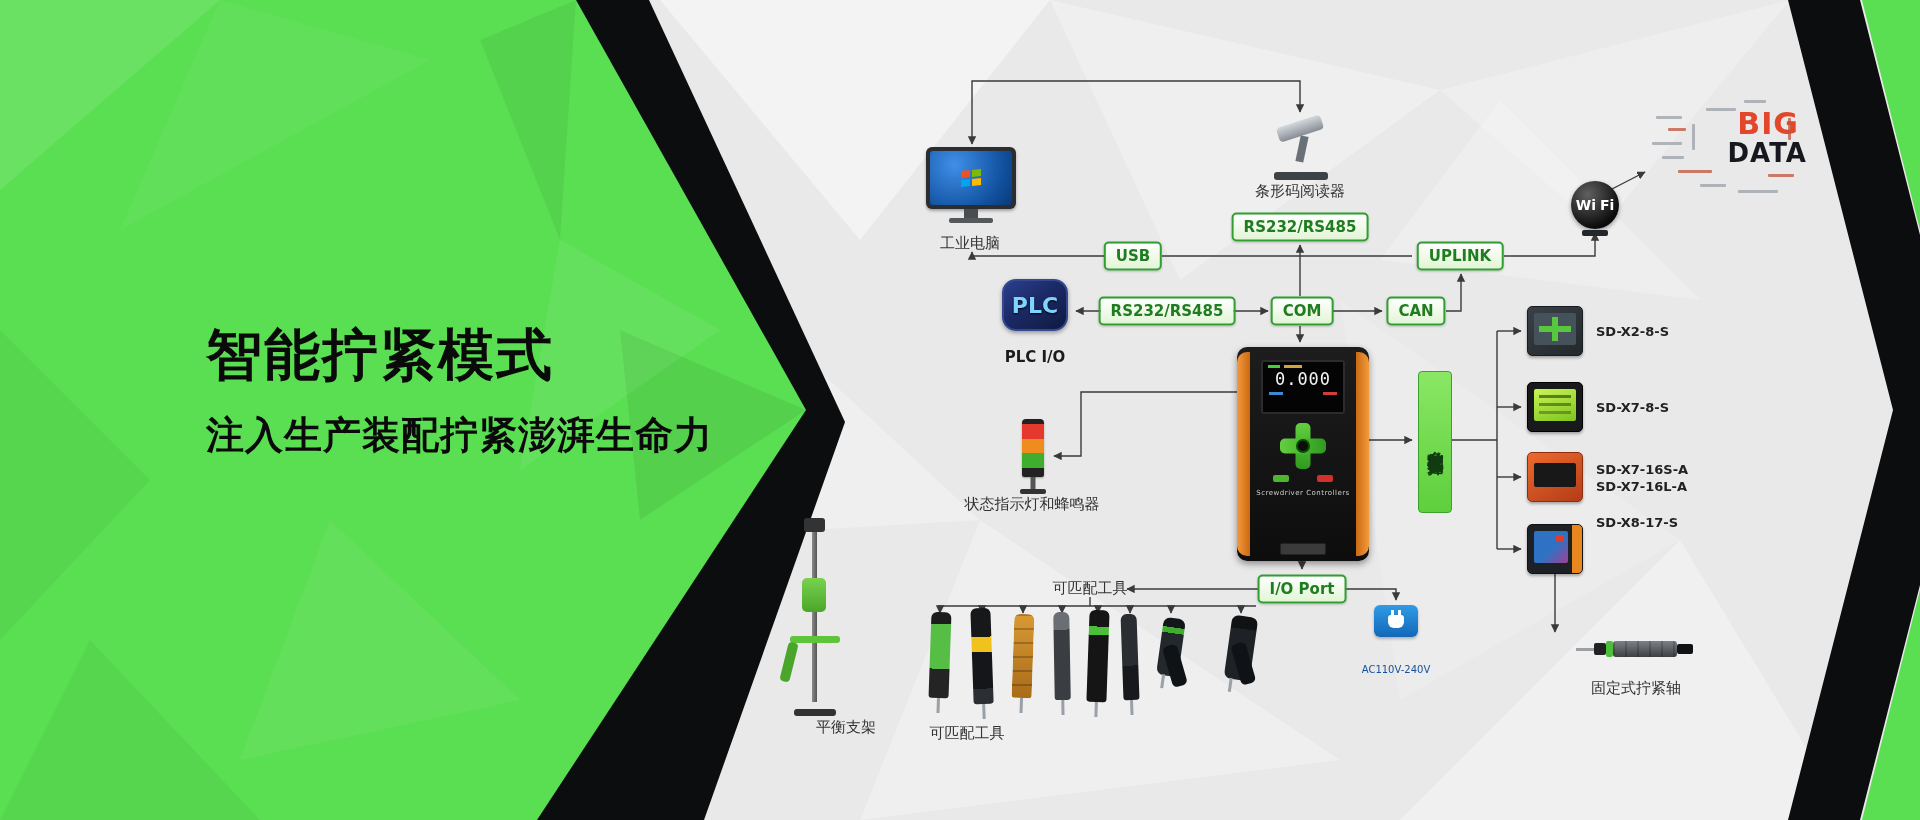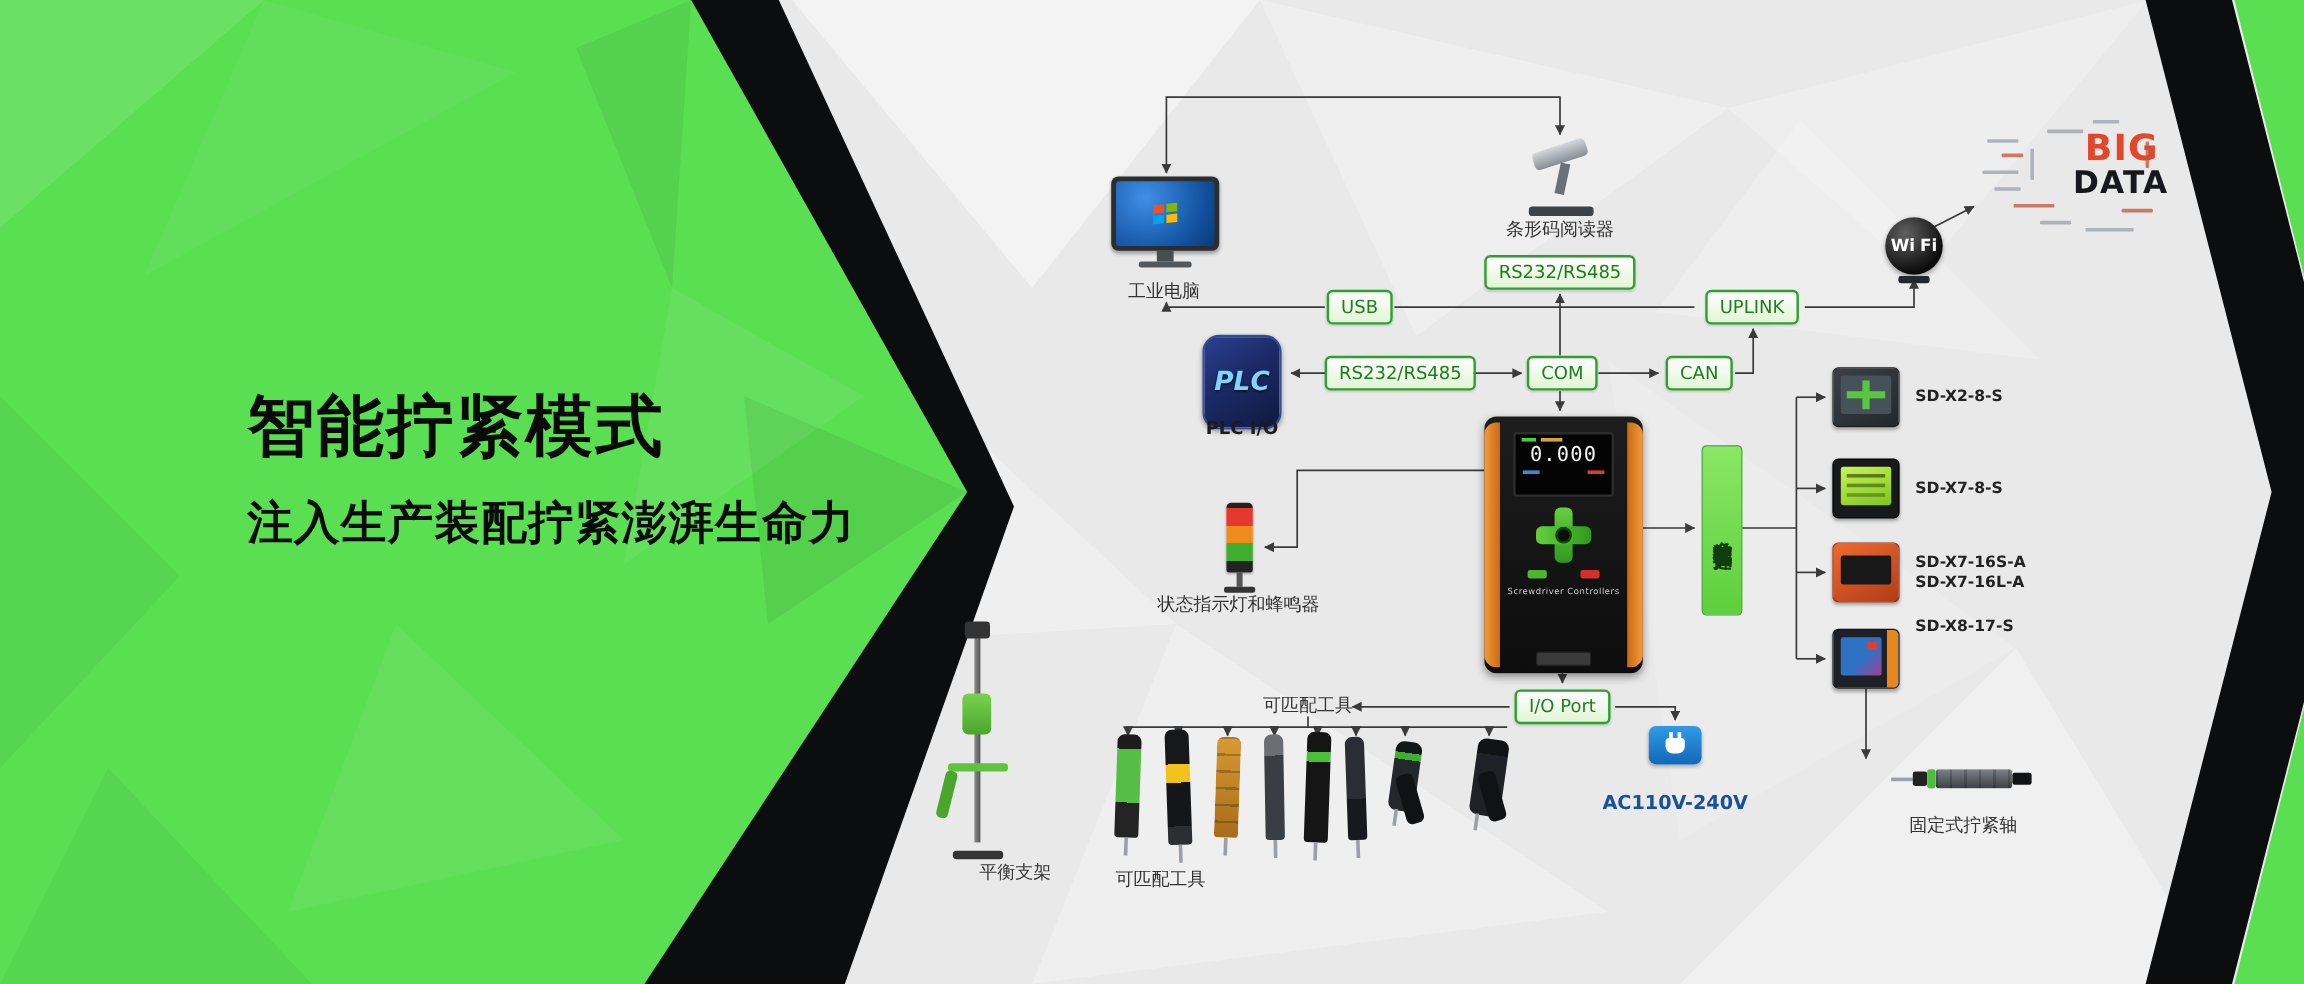--- a/index.html
+++ b/index.html
@@ -9,21 +9,21 @@
   svg.layer{position:absolute;left:0;top:0;pointer-events:none}
   .abs{position:absolute}
 
   
   .hero-title{font-size:56px;font-weight:900;color:#0a0a0a;letter-spacing:2px;white-space:nowrap}
   .hero-subtitle{margin-top:16px;font-size:38px;font-weight:800;color:#0a0a0a;letter-spacing:1px;white-space:nowrap}
 
   
   .cn-label{position:absolute;transform:translate(-50%,-50%);color:#333;font-size:15px;white-space:nowrap}
   .port-box{position:absolute;transform:translate(-50%,-50%);background:linear-gradient(180deg,#ffffff,#e2f5d5);
-    border:2px solid #2f9f2f;color:#1e7d1e;font-weight:normal;font-size:15px;line-height:1;
+    border:2px solid #2f9f2f;color:#1e7d1e;font-weight:bold;font-size:15px;line-height:1;
     padding:5px 10px;border-radius:5px;white-space:nowrap;box-shadow:0 1px 2px rgba(0,0,0,.15)}
   .model-label{position:absolute;transform:translateY(-50%);color:#222;font-size:13px;font-weight:600;white-space:nowrap}
 
   
   .pc-frame{width:90px;height:62px;background:#2b2d30;border-radius:6px;padding:4px;box-shadow:0 2px 3px rgba(0,0,0,.3)}
   .pc-screen{width:100%;height:100%;border-radius:3px;background:radial-gradient(circle at 30% 25%,#3f8fe8,#11509e 70%,#0a3a78);position:relative}
   .winflag{position:absolute;left:50%;top:50%;width:20px;height:16px;transform:translate(-50%,-50%) skewY(-6deg);
     background-image:linear-gradient(#f25022,#f25022),linear-gradient(#7fba00,#7fba00),linear-gradient(#00a4ef,#00a4ef),linear-gradient(#ffb900,#ffb900);
     background-size:9px 7px;background-position:0 0,11px 0,0 9px,11px 9px;background-repeat:no-repeat}
   .pc-neck{width:14px;height:9px;background:#4a4d50;margin:0 auto}
@@ -38,23 +38,23 @@
   .wifi-sphere{width:48px;height:48px;border-radius:50%;background:radial-gradient(circle at 35% 28%,#606060,#0b0b0b 72%);
     color:#fff;font-weight:bold;font-size:14px;display:flex;align-items:center;justify-content:center;gap:4px;box-shadow:0 2px 4px rgba(0,0,0,.35)}
   .wifi-base{width:26px;height:6px;background:#23262a;border-radius:2px;margin:1px auto 0}
 
   
   .bd-big{position:absolute;right:14px;top:8px;color:#e2472b;font-size:30px;font-weight:900;letter-spacing:1px}
   .bd-data{position:absolute;right:6px;top:40px;color:#16181d;font-size:26px;font-weight:900;letter-spacing:1px}
   .bd-w{position:absolute;border-radius:1px;background:#9aa0a8;opacity:.75}
 
   
-  .plc-icon{width:66px;height:79px;border-radius:14px;border:2px solid #34498f;
+  .plc-icon{width:66px;height:52px;border-radius:14px;border:2px solid #34498f;
     background:linear-gradient(145deg,#2b3f8f 0%,#1b2a66 45%,#0f1a40 100%);
-    display:flex;align-items:center;justify-content:center;color:#7fd4ff;font-weight:900;font-style:italic;font-size:22px;
+    display:flex;align-items:center;justify-content:center;color:#7fd4ff;font-weight:900;font-size:22px;
     text-shadow:0 1px 2px #000;box-shadow:0 2px 4px rgba(0,0,0,.35)}
   .plc-label{position:absolute;transform:translate(-50%,-50%);color:#1b1b1b;font-size:15px;font-weight:bold;white-space:nowrap}
 
   
   .tower{width:22px;height:58px;border-radius:4px 4px 2px 2px;
     background:linear-gradient(180deg,#222 0 8%,#e5392e 8% 34%,#f08c1e 34% 58%,#3fae2e 58% 84%,#222 84%);box-shadow:0 1px 2px rgba(0,0,0,.3)}
   .tower::before{content:"";position:absolute;left:50%;top:58px;transform:translateX(-50%);width:5px;height:12px;background:#555}
   .tower::after{content:"";position:absolute;left:50%;top:70px;transform:translateX(-50%);width:26px;height:5px;background:#333;border-radius:2px}
 
   
@@ -98,21 +98,21 @@
   .m3 .scr{background:#181818;top:10px;bottom:14px}
   .m4{background:linear-gradient(90deg,#1d2024 82%,#e8871e 82%);border:1px solid #101214}
   .m4 .scr{background:linear-gradient(135deg,#2f72c4 55%,#a23f8f);right:14px}
   .m4 .scr::after{content:"";position:absolute;right:4px;top:4px;width:8px;height:6px;background:#e23c30}
 
   
   .ac-icon{width:44px;height:32px;background:linear-gradient(180deg,#2f9be6,#1268b8);border-radius:6px;display:flex;align-items:center;justify-content:center;box-shadow:0 2px 3px rgba(0,0,0,.25)}
   .plug{width:16px;height:13px;background:#fff;border-radius:3px 3px 6px 6px;position:relative}
   .plug::before,.plug::after{content:"";position:absolute;top:-5px;width:3px;height:5px;background:#fff}
   .plug::before{left:3px}.plug::after{right:3px}
-  .ac-label{position:absolute;transform:translate(-50%,-50%);color:#17509b;font-size:16px;font-weight:bold;white-space:nowrap}
+  .ac-label{position:absolute;transform:translate(-50%,-50%);color:#17509b;font-size:10px;font-weight:normal;white-space:nowrap}
 
   
   .tool{position:absolute;border-radius:6px 6px 3px 3px}
   .tool::after{content:"";position:absolute;left:50%;bottom:-15px;width:3px;height:15px;background:#9aa0a6;transform:translateX(-50%)}
   .t1{left:930px;top:612px;width:20px;height:86px;background:linear-gradient(180deg,#1c1c1c 0 14%,#56bd45 14% 66%,#242424 66%);transform:rotate(2deg)}
   .t2{left:972px;top:608px;width:20px;height:96px;background:linear-gradient(180deg,#17181a 0 30%,#f2c21c 30% 46%,#141619 46% 84%,#2b2e33 84%);transform:rotate(-2deg)}
   .t3{left:1013px;top:614px;width:20px;height:84px;background:repeating-linear-gradient(180deg,rgba(0,0,0,.22) 0 2px,transparent 2px 14px),linear-gradient(180deg,#d99a34,#a86b18);transform:rotate(2deg)}
   .t4{left:1054px;top:612px;width:16px;height:88px;background:linear-gradient(180deg,#6a6f75 0 20%,#3a3e42 20%);transform:rotate(-1deg)}
   .t5{left:1088px;top:610px;width:20px;height:92px;background:linear-gradient(180deg,#151515 0 18%,#4cbf3a 18% 27%,#151515 27%);transform:rotate(2deg)}
   .t6{left:1122px;top:614px;width:16px;height:86px;background:linear-gradient(180deg,#2a2d31 0 60%,#17191c 60%);transform:rotate(-2deg)}

